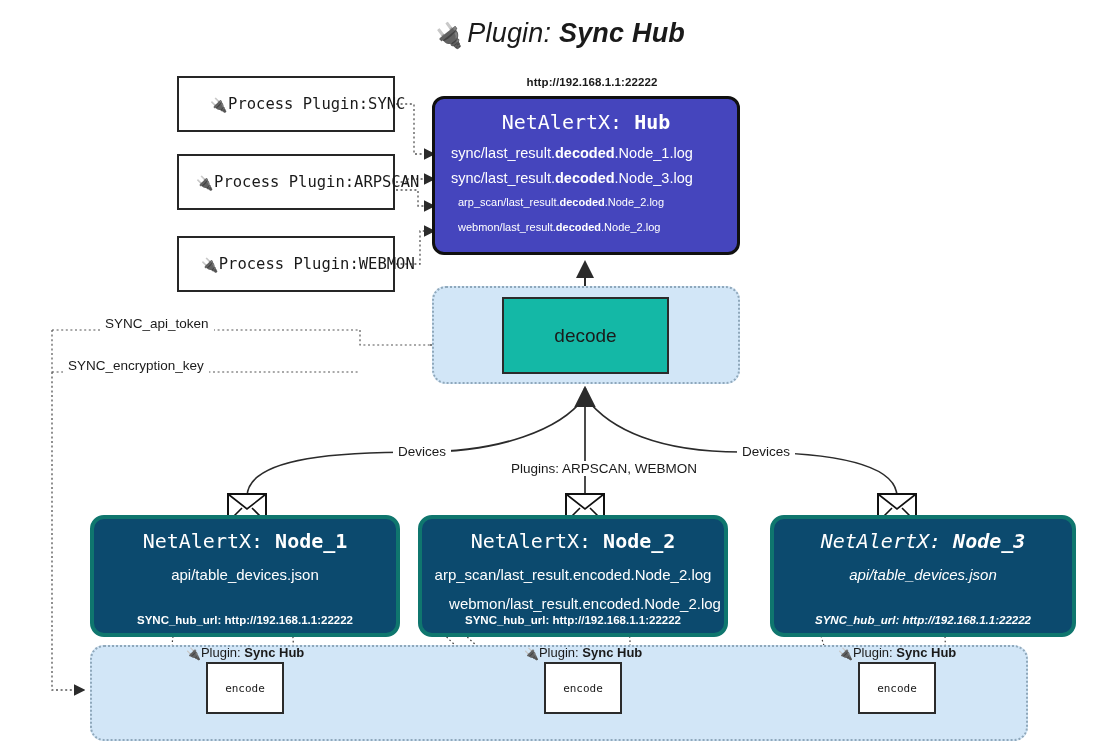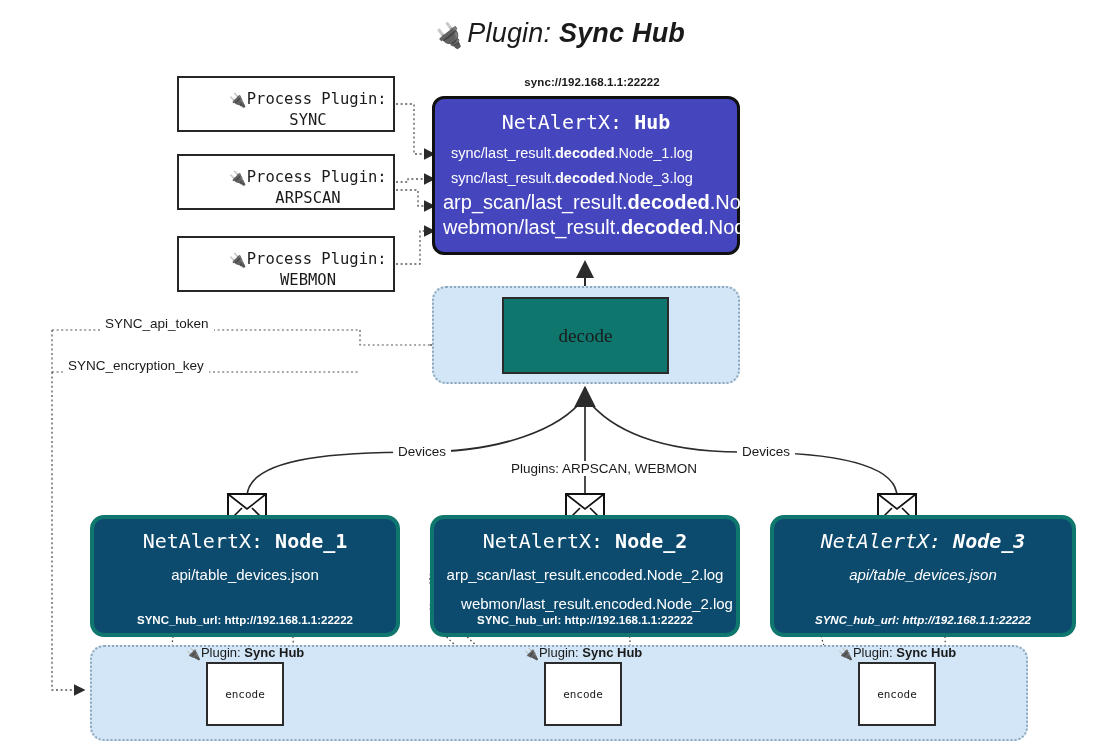--- a/index.html
+++ b/index.html
@@ -16,21 +16,21 @@
   #page-title .plug{font-size:25px;vertical-align:-2px;margin-right:4px;}
   #page-title .bold{font-weight:bold;}
 
   
   #wires{position:absolute;left:0;top:0;width:1117px;height:754px;pointer-events:none;}
 
   
   .proc-box{
     position:absolute;width:218px;height:56px;background:#fff;
     border:2px solid #262626;box-sizing:border-box;
-    display:flex;flex-direction:column;align-items:center;justify-content:flex-end;
+    display:flex;flex-direction:row;align-items:center;justify-content:center;
     font-family:"DejaVu Sans Mono", monospace;font-size:15.5px;line-height:20px;padding-left:44px;
   }
   .proc-box .l1{white-space:nowrap;}
   .proc-box .l1 .plug{font-family:"DejaVu Sans", sans-serif;font-size:14px;vertical-align:-1px;}
   #proc-sync{left:177px;top:76px;}
   #proc-arpscan{left:177px;top:154px;}
   #proc-webmon{left:177px;top:236px;}
 
   
   #hub-url{
@@ -44,33 +44,33 @@
   }
   #hub-title{
     text-align:center;color:#fff;font-family:"DejaVu Sans Mono", monospace;
     font-size:20px;margin-bottom:7px;
   }
   #hub-title .bold{font-weight:bold;}
   .hub-line{
     color:#fff;font-size:14.5px;line-height:24.5px;white-space:nowrap;
     padding-left:16px;
   }
-  .hub-line.wide{font-size:20px;padding-left:8px;}
+  .hub-line.wide{font-size:11px;padding-left:8px;margin-left:15px;}
   .hub-line b{font-weight:bold;}
 
   
   #decode-region{
     position:absolute;left:432px;top:286px;width:308px;height:98px;
     background:#d2e6f7;border:2px dotted #8fa8bb;border-radius:14px;box-sizing:border-box;
   }
   #decode-box{
     position:absolute;left:502px;top:297px;width:167px;height:77px;
-    background:#0f766e;border:2px solid #2b2b2b;box-sizing:border-box;
+    background:#14b8a6;border:2px solid #2b2b2b;box-sizing:border-box;
     display:flex;align-items:center;justify-content:center;
-    font-family:Liberation Serif, serif;font-size:19px;
+    font-family:Liberation Sans, sans-serif;font-size:19px;
   }
 
   
   .wire-label{
     position:absolute;font-size:13.5px;color:#1a1a1a;background:#fff;
     padding:0 5px;white-space:nowrap;
   }
   #lbl-api-token{left:100px;top:316px;}
   #lbl-enc-key{left:63px;top:358px;}
 
@@ -78,41 +78,41 @@
   #lbl-devices-left{left:393px;top:444px;}
   #lbl-devices-right{left:737px;top:444px;}
   #lbl-plugins{left:506px;top:461px;}
 
   
   .node-box{
     position:absolute;background:#0c4a6e;border:4px solid #0f766e;border-radius:14px;
     box-sizing:border-box;color:#fff;
   }
   #node1{left:90px;top:515px;width:310px;height:122px;}
-  #node2{left:430px;top:515px;width:310px;height:122px;}
+  #node2{left:418px;top:515px;width:310px;height:122px;}
   #node3{left:770px;top:515px;width:306px;height:122px;font-style:italic;}
   .node-title{
     text-align:center;font-family:"DejaVu Sans Mono", monospace;font-size:20px;
     margin-top:10px;
   }
   .node-title .bold{font-weight:bold;}
   .node-line{text-align:center;font-size:15px;line-height:25px;margin-top:9px;white-space:nowrap;}
   .node-line.tight{margin-top:4px;margin-left:24px;}
   .node-url{
     position:absolute;left:0;bottom:7px;width:100%;text-align:center;
     font-size:11.5px;font-weight:600;white-space:nowrap;
   }
 
   
   #encode-region{
     position:absolute;left:90px;top:645px;width:938px;height:96px;
     background:#d2e6f7;border:2px dotted #8fa8bb;border-radius:14px;box-sizing:border-box;
   }
   .encode-box{
-    position:absolute;width:78px;height:64px;background:#fff;
+    position:absolute;width:78px;height:52px;background:#fff;
     border:2px solid #2b2b2b;box-sizing:border-box;
     display:flex;align-items:center;justify-content:center;
     font-family:"DejaVu Sans Mono", monospace;font-size:11px;color:#1a1a1a;
   }
   #encode1{left:206px;top:662px;}
   #encode2{left:544px;top:662px;}
   #encode3{left:858px;top:662px;}
   .encode-label{
     position:absolute;font-size:13px;white-space:nowrap;color:#1a1a1a;
   }
@@ -179,21 +179,21 @@
 </div>
 <div class="proc-box" id="proc-arpscan">
   <div class="l1"><span class="plug">🔌</span><span>Process Plugin:</span></div>
   <div>ARPSCAN</div>
 </div>
 <div class="proc-box" id="proc-webmon">
   <div class="l1"><span class="plug">🔌</span><span>Process Plugin:</span></div>
   <div>WEBMON</div>
 </div>
 
-<div id="hub-url">sync://192.168.1.1:22222</div>
+<div id="hub-url">http://192.168.1.1:22222</div>
 <div id="hub-box">
   <div id="hub-title">
     <span>NetAlertX:</span>
     <span class="bold">Hub</span>
   </div>
   <div class="hub-line">
     <span>sync/last_result.</span><b>decoded</b><span>.Node_1.log</span>
   </div>
   <div class="hub-line">
     <span>sync/last_result.</span><b>decoded</b><span>.Node_3.log</span>

